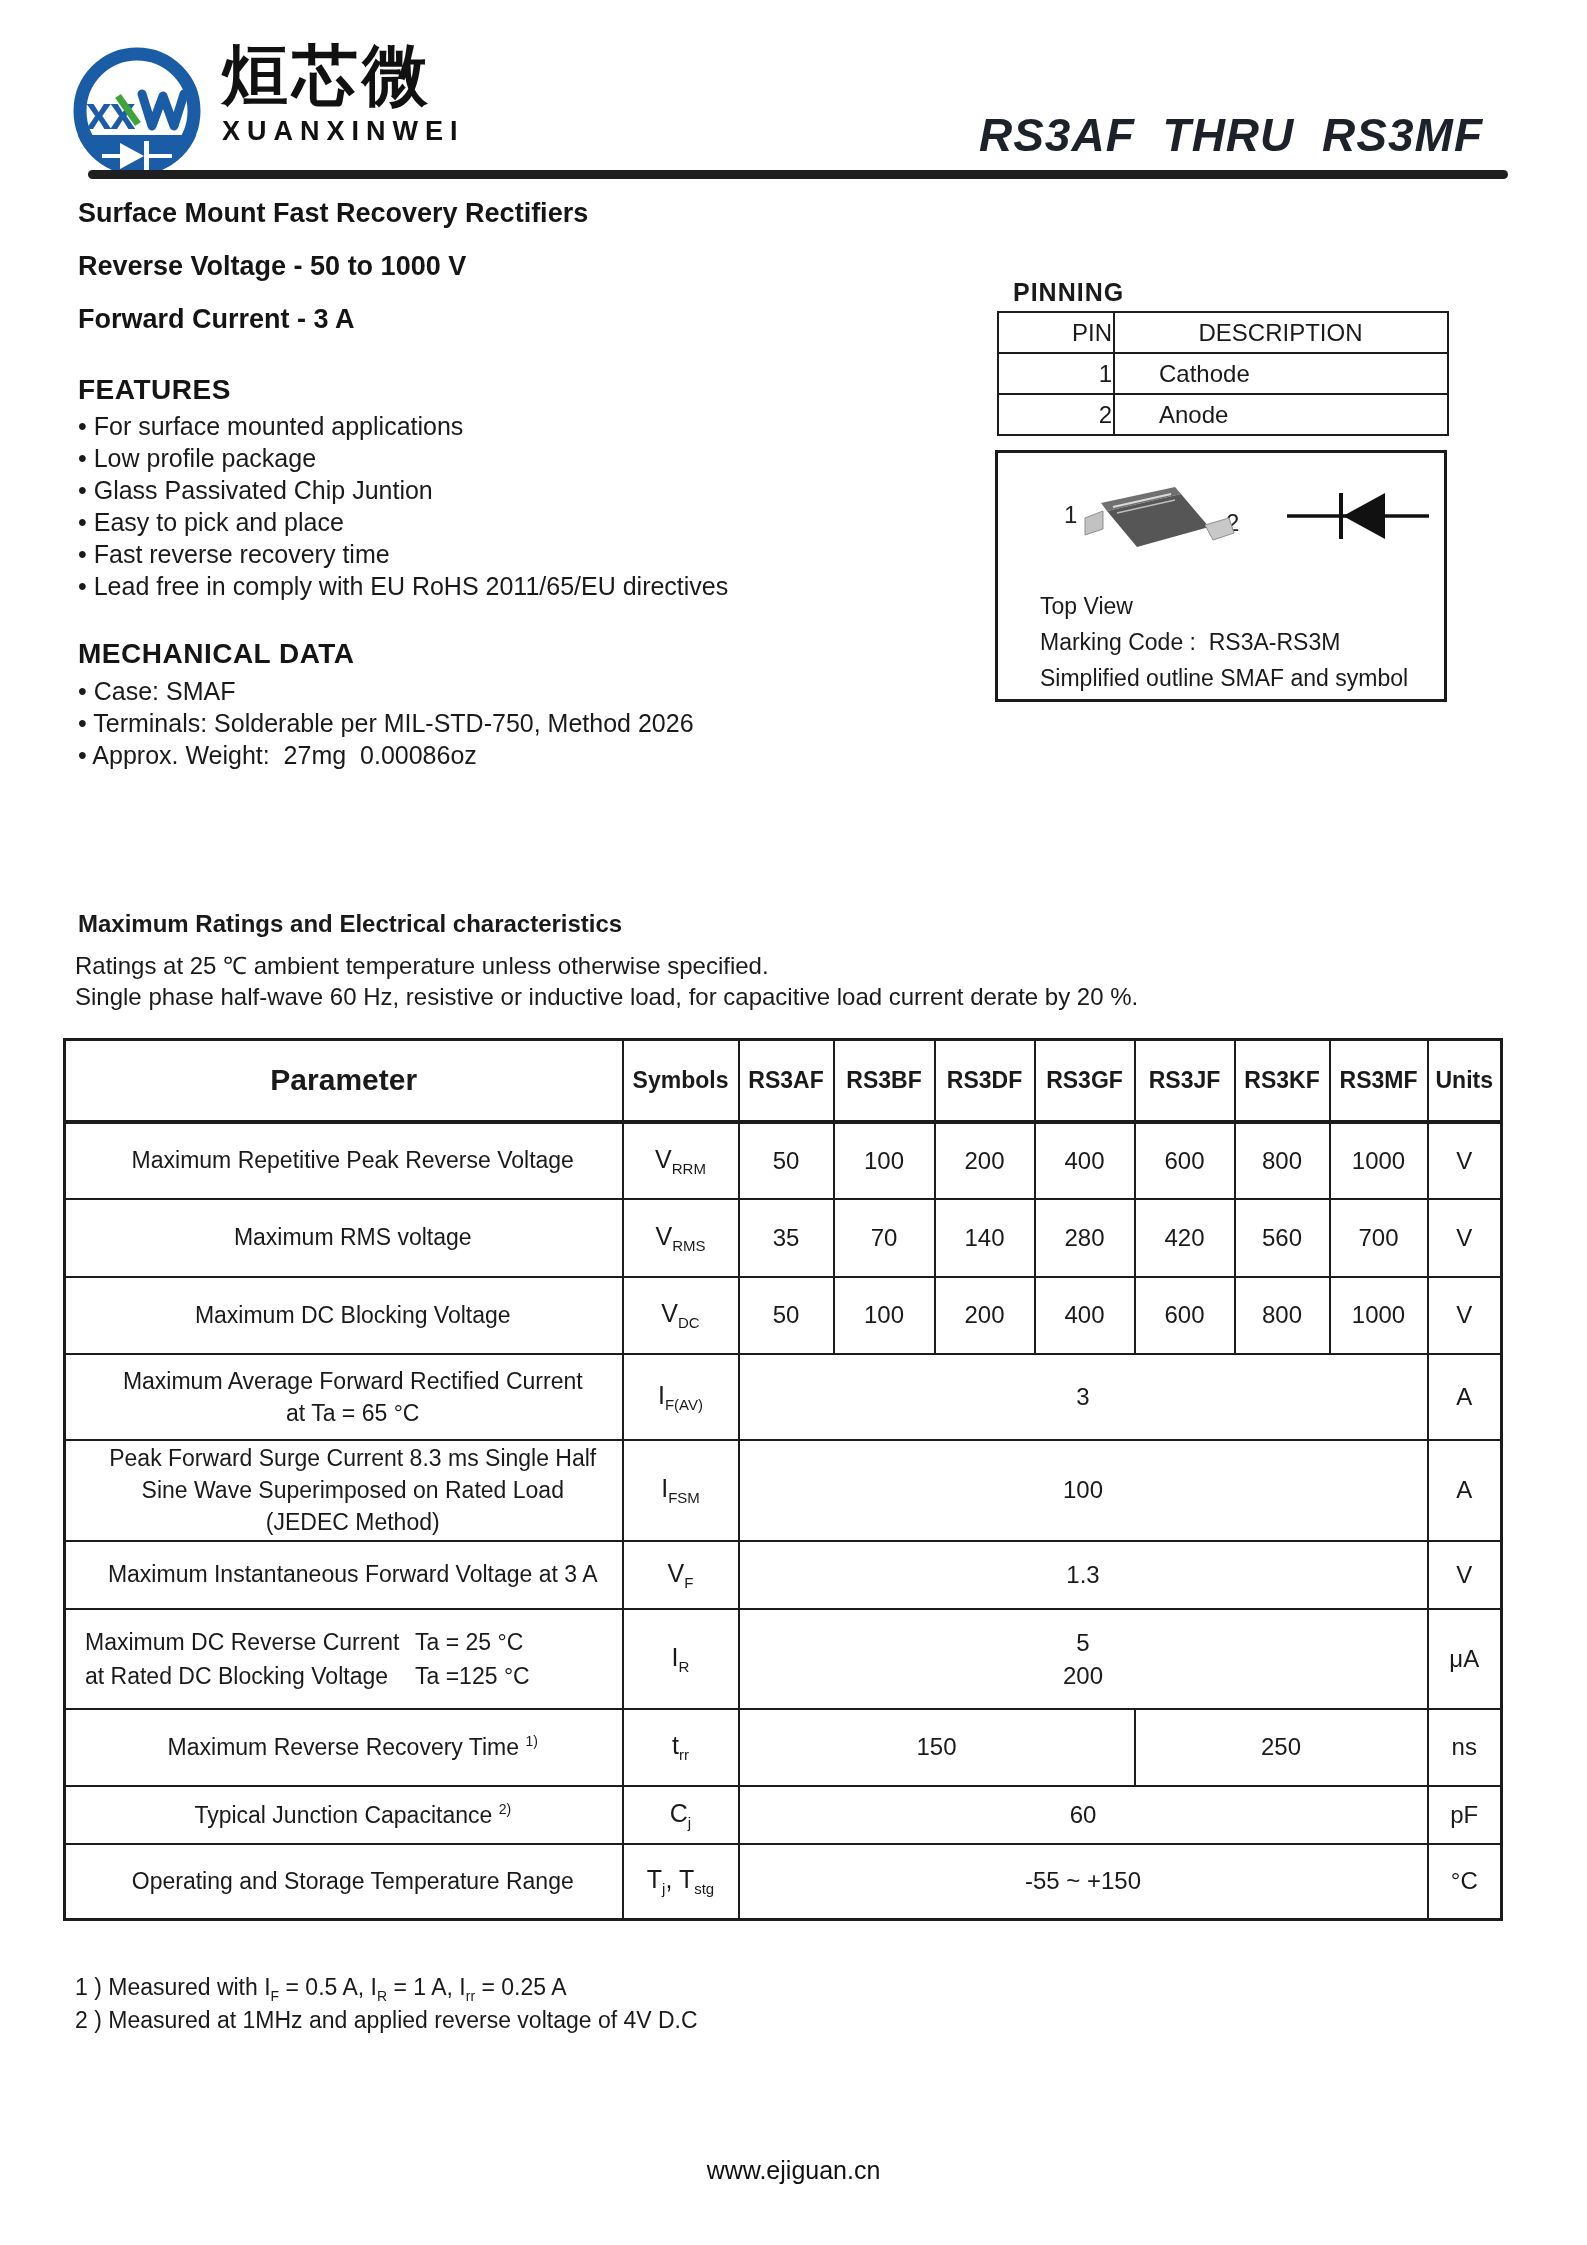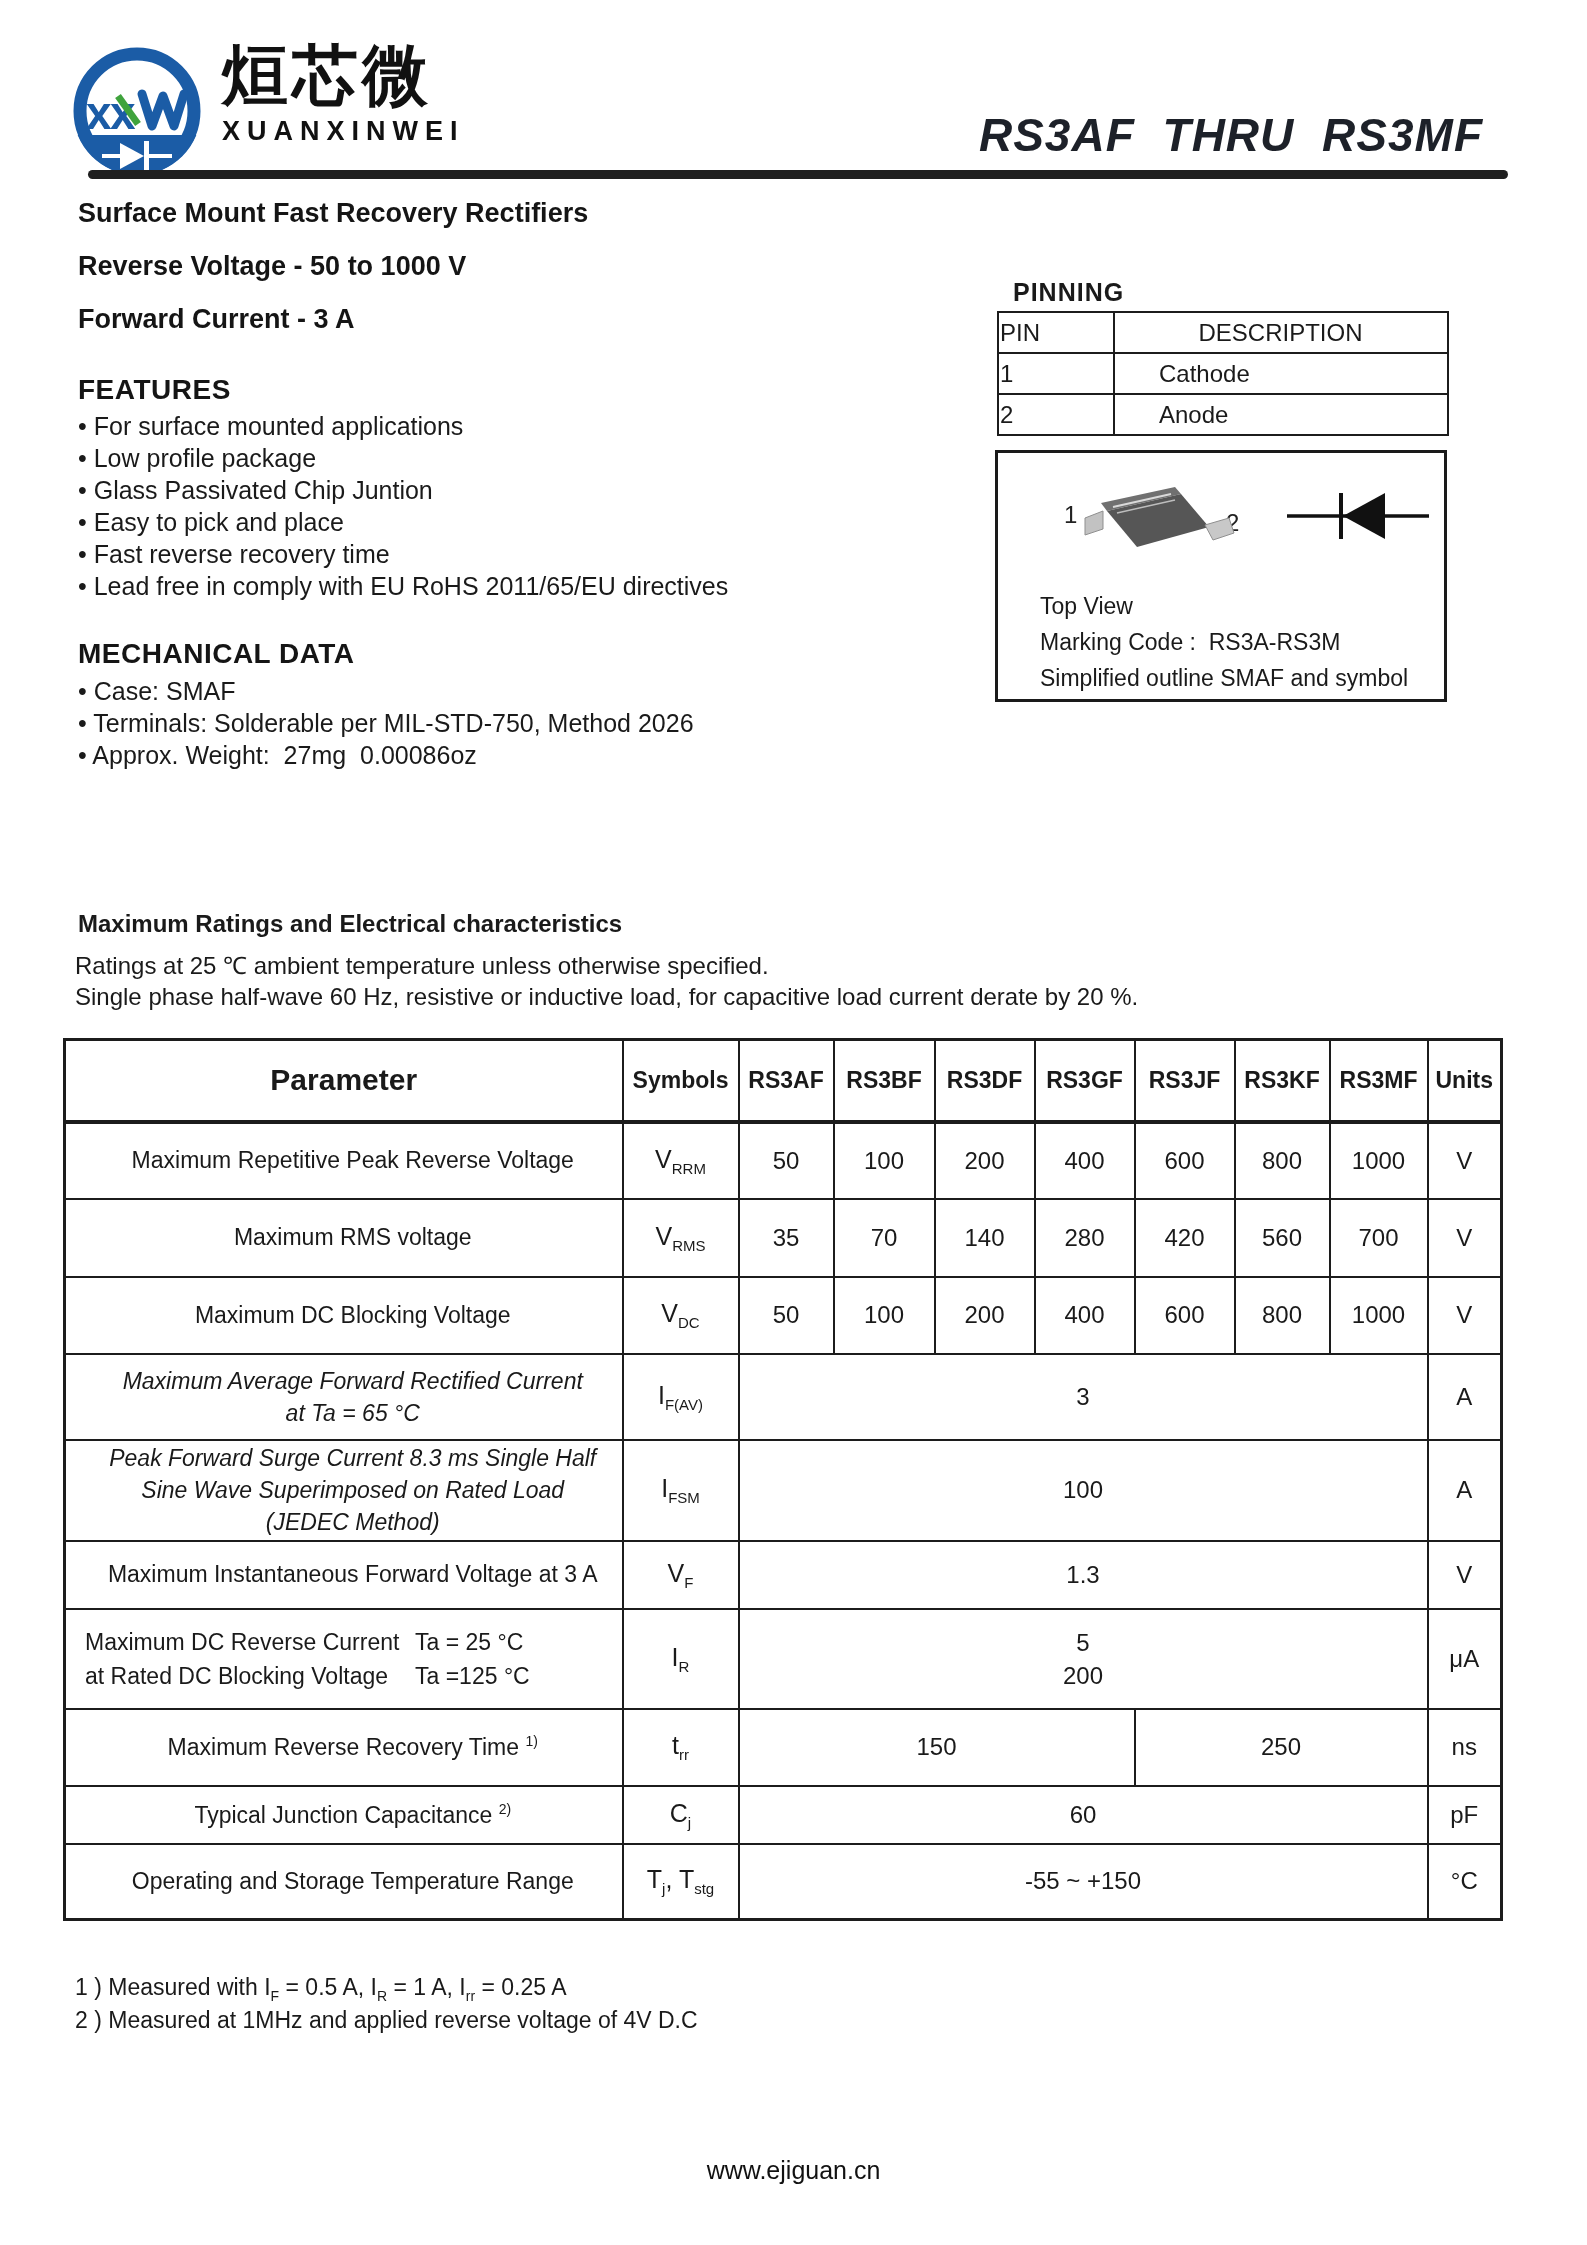--- a/index.html
+++ b/index.html
@@ -22,42 +22,42 @@
   .sumline { left:78px; font-size:27px; font-weight:bold; color:#151515; }
   .sec-head { left:78px; font-size:28px; font-weight:bold; color:#151515; letter-spacing:0.5px; }
   .blist { left:78px; font-size:25px; color:#1a1a1a; }
   .blist .li { line-height:32px; white-space:pre-wrap; }
   .blist .li::before { content:"• "; }
 
   
   .pinning-head { left:1013px; top:278px; font-size:25px; font-weight:bold; letter-spacing:1px; }
   table.pin { left:997px; top:311px; width:452px; border-collapse:collapse; table-layout:fixed; font-size:24px; }
   table.pin td { border:2px solid #1c1c1c; height:37px; }
-  table.pin td.pin-no { width:112px; text-align:left; }
+  table.pin td.pin-no { width:112px; text-align:right; }
   table.pin td.pin-desc { padding-left:44px; }
   table.pin tr.hd td.pin-desc { text-align:center; padding-left:0; }
 
   
   .pkg-box { left:995px; top:450px; width:452px; height:252px; border:3px solid #1a1a1a; box-sizing:border-box; }
   .pkg-label { position:absolute; font-size:24px; color:#222; }
   .pkg-caption { position:absolute; left:42px; font-size:23px; color:#1a1a1a; white-space:pre-wrap; }
 
   
   .ratings-head { left:78px; top:910px; font-size:24px; font-weight:bold; }
   .ratings-note { left:75px; font-size:24px; }
 
   
   table.spec { left:63px; top:1038px; width:1437px; border-collapse:collapse; table-layout:fixed; }
   table.spec td, table.spec th { border:2px solid #1c1c1c; text-align:center; vertical-align:middle; font-weight:normal; }
   table.spec { border:3px solid #1c1c1c; }
   table.spec tr.hd th { font-weight:bold; font-size:23px; }
   table.spec tr.hd { border-bottom:4px solid #1c1c1c; }
   table.spec tr.hd th.p-col { font-size:30px; }
   td.param { text-align:left; padding-left:19px; font-size:23px; }
-  td.param .ml { white-space:pre-wrap; line-height:32px; display:block;font-style:italic; }
+  td.param .ml { white-space:pre-wrap; line-height:32px; display:block; }
   td.sym { font-size:25px; }
   td.sym sub { font-size:15px; }
   td.val { font-size:24px; }
   td.unit { font-size:24px; }
   sup.fnref { font-size:14px; }
   .param-grid { display:grid; grid-template-columns:330px auto; row-gap:8px; justify-items:start; line-height:26px; }
   .twoline span { display:block; line-height:33px; }
 
   
   .footnote { left:75px; font-size:23px; white-space:pre-wrap; }

